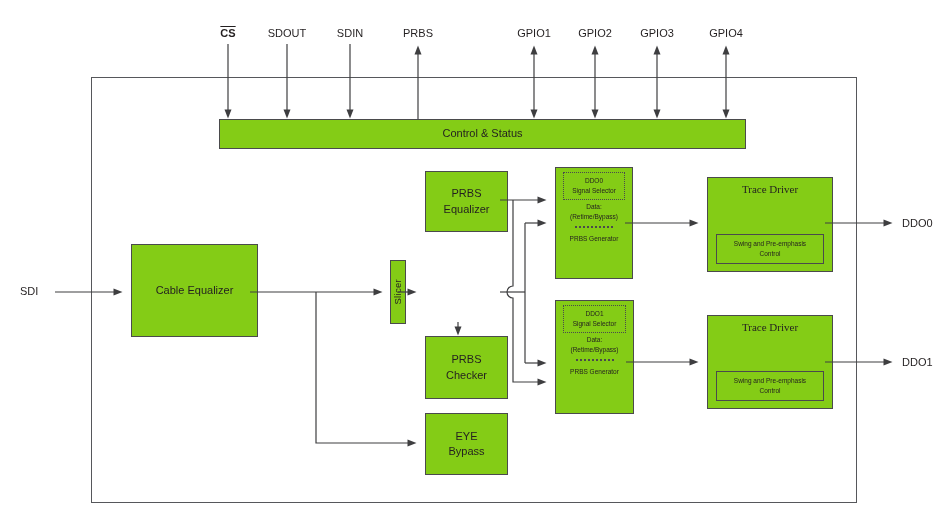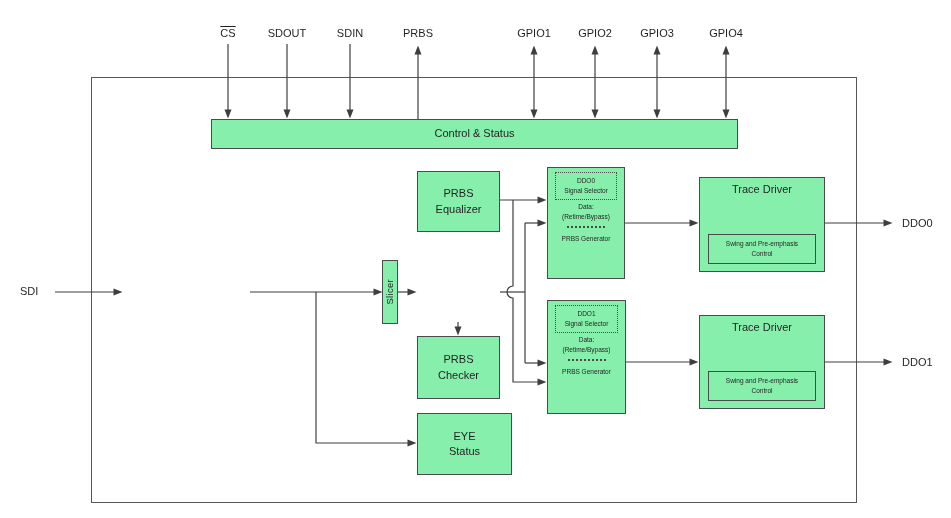--- a/index.html
+++ b/index.html
@@ -2,49 +2,49 @@
 <html><head>
 <meta charset="utf-8">
 <style>
   html,body{margin:0;padding:0;background:#ffffff;}
   #stage{
     position:relative;width:951px;height:518px;background:#ffffff;
     font-family:"Liberation Sans","DejaVu Sans",sans-serif;
     color:#231f20;overflow:hidden;
   }
   .box{
-    position:absolute;box-sizing:border-box;background:#86efac;
+    position:absolute;box-sizing:border-box;background:#84cc16;
     border:1.2px solid #4a4a4c;
     display:flex;flex-direction:column;align-items:center;justify-content:center;
-    text-align:center;font-size:11px;line-height:1.38;color:#231f20;
+    text-align:center;font-size:11px;line-height:1.38;color:#231f20;margin-left:8px;
   }
   .outer{
     position:absolute;box-sizing:border-box;background:transparent;
     border:1.5px solid #56575b;
   }
   .pin-label{
     position:absolute;top:27px;width:60px;text-align:center;
     font-size:11px;color:#231f20;
   }
-  .overline{text-decoration:overline;}
+  .overline{text-decoration:overline;font-weight:bold;}
   .port-label{position:absolute;font-size:11px;line-height:15px;color:#231f20;}
   .vlabel{
     writing-mode:vertical-rl;transform:rotate(180deg);
     font-size:9.5px;letter-spacing:0.3px;
   }
   .sel{font-size:6.5px;line-height:1.45;}
   .sel-title{
     position:absolute;left:7px;right:7px;top:4px;height:28px;box-sizing:border-box;
     border:1px dotted #4a4a4c;display:flex;flex-direction:column;
     align-items:center;justify-content:center;font-size:6.5px;line-height:1.5;
   }
   .sel-opt1{position:absolute;top:34px;left:0;right:0;font-size:6.5px;line-height:1.6;}
   .sel-dots{position:absolute;top:58px;left:50%;transform:translateX(-50%);width:38px;border-top:2px dotted #4a4a4c;}
   .sel-opt2{position:absolute;top:66px;left:0;right:0;font-size:6.5px;}
-  .td-title{position:absolute;top:4px;left:0;right:0;text-align:center;font-size:11px;}
+  .td-title{position:absolute;top:4px;left:0;right:0;text-align:center;font-size:11px;font-family:Liberation Serif, serif;}
   .td-sub{
     position:absolute;left:8px;right:8px;bottom:7px;height:30px;box-sizing:border-box;
     border:1.2px solid #4a4a4c;display:flex;flex-direction:column;
     align-items:center;justify-content:center;font-size:6.5px;line-height:1.55;
   }
   svg.wires{position:absolute;left:0;top:0;z-index:20;}
   .wire{stroke:#3e3e40;stroke-width:1.2;fill:none;}
   .ah{fill:#3e3e40;stroke:none;}
 </style>
 </head>
@@ -64,39 +64,42 @@
   <div class="port-label" style="left:20px;top:284px;width:34px;">SDI</div>
   <div class="port-label" style="left:902px;top:216px;width:46px">DDO0</div>
   <div class="port-label" style="left:902px;top:355px;width:46px">DDO1</div>
 
   <div class="outer" style="left:91px;top:77px;width:766px;height:426px"></div>
 
   <div class="box" style="left:211px;top:119px;width:527px;height:30px">
     <span>Control &amp; Status</span>
   </div>
 
+  <div class="box" style="left:123px;top:244px;width:127px;height:93px">
+    <span>Cable Equalizer</span>
+  </div>
 
   <div class="box" style="left:382px;top:260px;width:16px;height:64px">
     <span class="vlabel">Slicer</span>
   </div>
 
 
   <div class="box" style="left:417px;top:171px;width:83px;height:61px">
     <span>PRBS</span>
     <span>Equalizer</span>
   </div>
 
   <div class="box" style="left:417px;top:336px;width:83px;height:63px">
     <span>PRBS</span>
     <span>Checker</span>
   </div>
 
-  <div class="box" style="left:417px;top:413px;width:95px;height:62px">
+  <div class="box" style="left:417px;top:413px;width:83px;height:62px">
     <span>EYE</span>
-    <span>Status</span>
+    <span>Bypass</span>
   </div>
 
   <div class="box sel" style="left:547px;top:167px;width:78px;height:112px;justify-content:flex-start">
     <div class="sel-title">
       <span>DDO0</span>
       <span>Signal Selector</span>
     </div>
     <div class="sel-opt1">
       <div>Data:</div>
       <div>(Retime/Bypass)</div>

